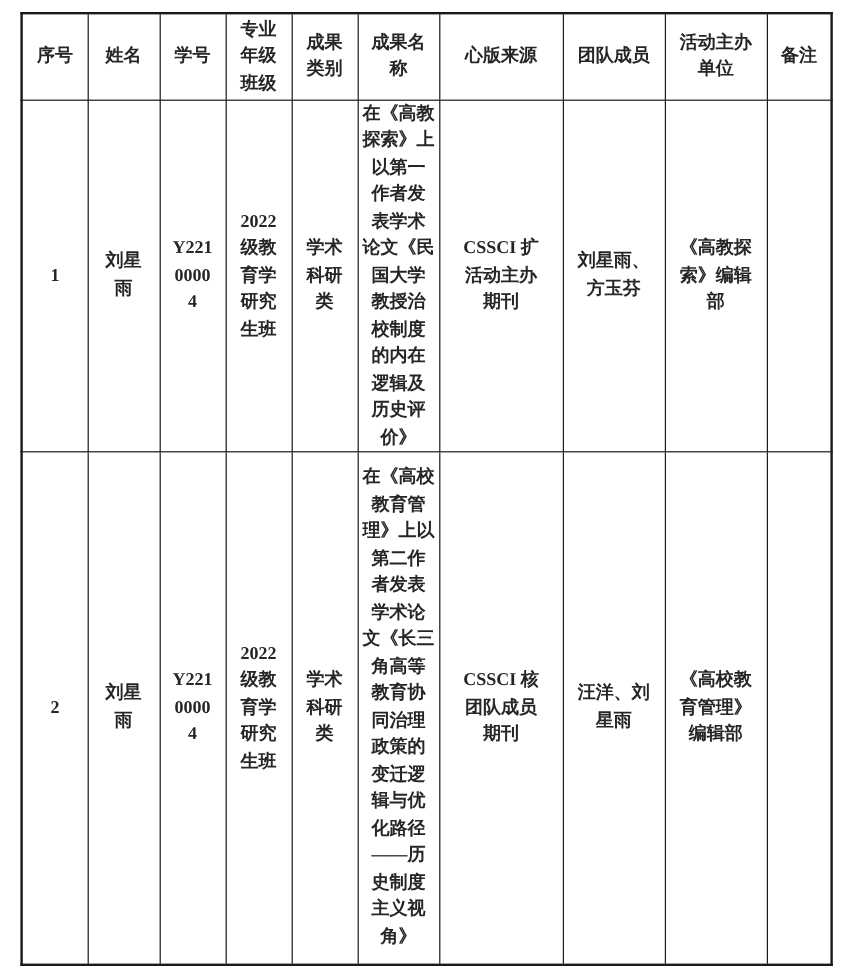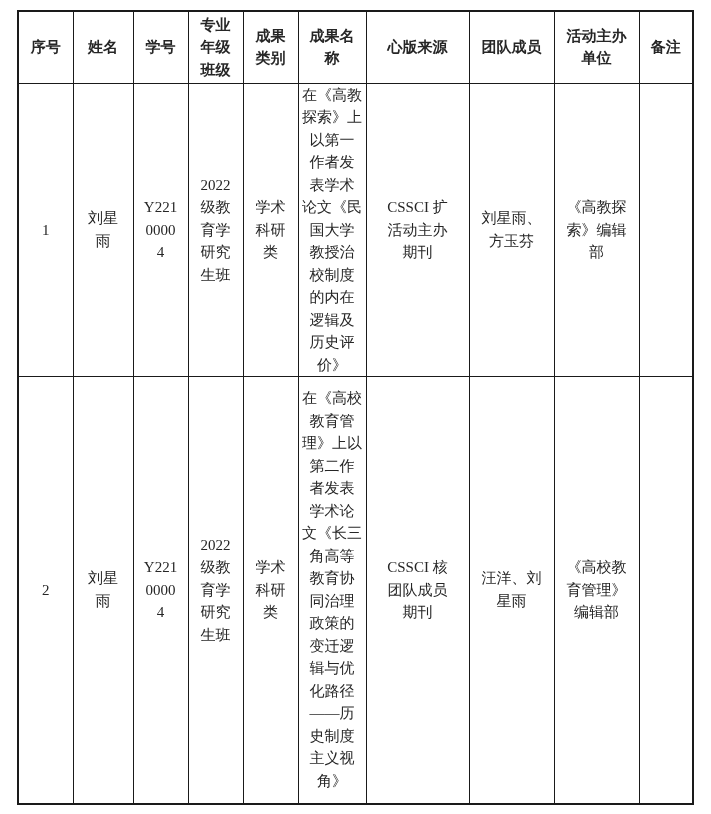--- a/index.html
+++ b/index.html
@@ -35,21 +35,21 @@
     font-size: 15px;
     line-height: 22.5px;
     color: #262626;
     padding: 0 2px;
     overflow: hidden;
   }
   table.form-table th {
     font-weight: bold;
   }
   table.form-table td {
-    font-weight: normal;
+    font-weight: bold;
   }
   tr.header-row { height: 72px; }
   tr.data-row-1 { height: 293px; }
   tr.data-row-2 { height: 427px; }
 </style>
 </head>
 <body>
 
 <div class="page">
   <table class="form-table">

